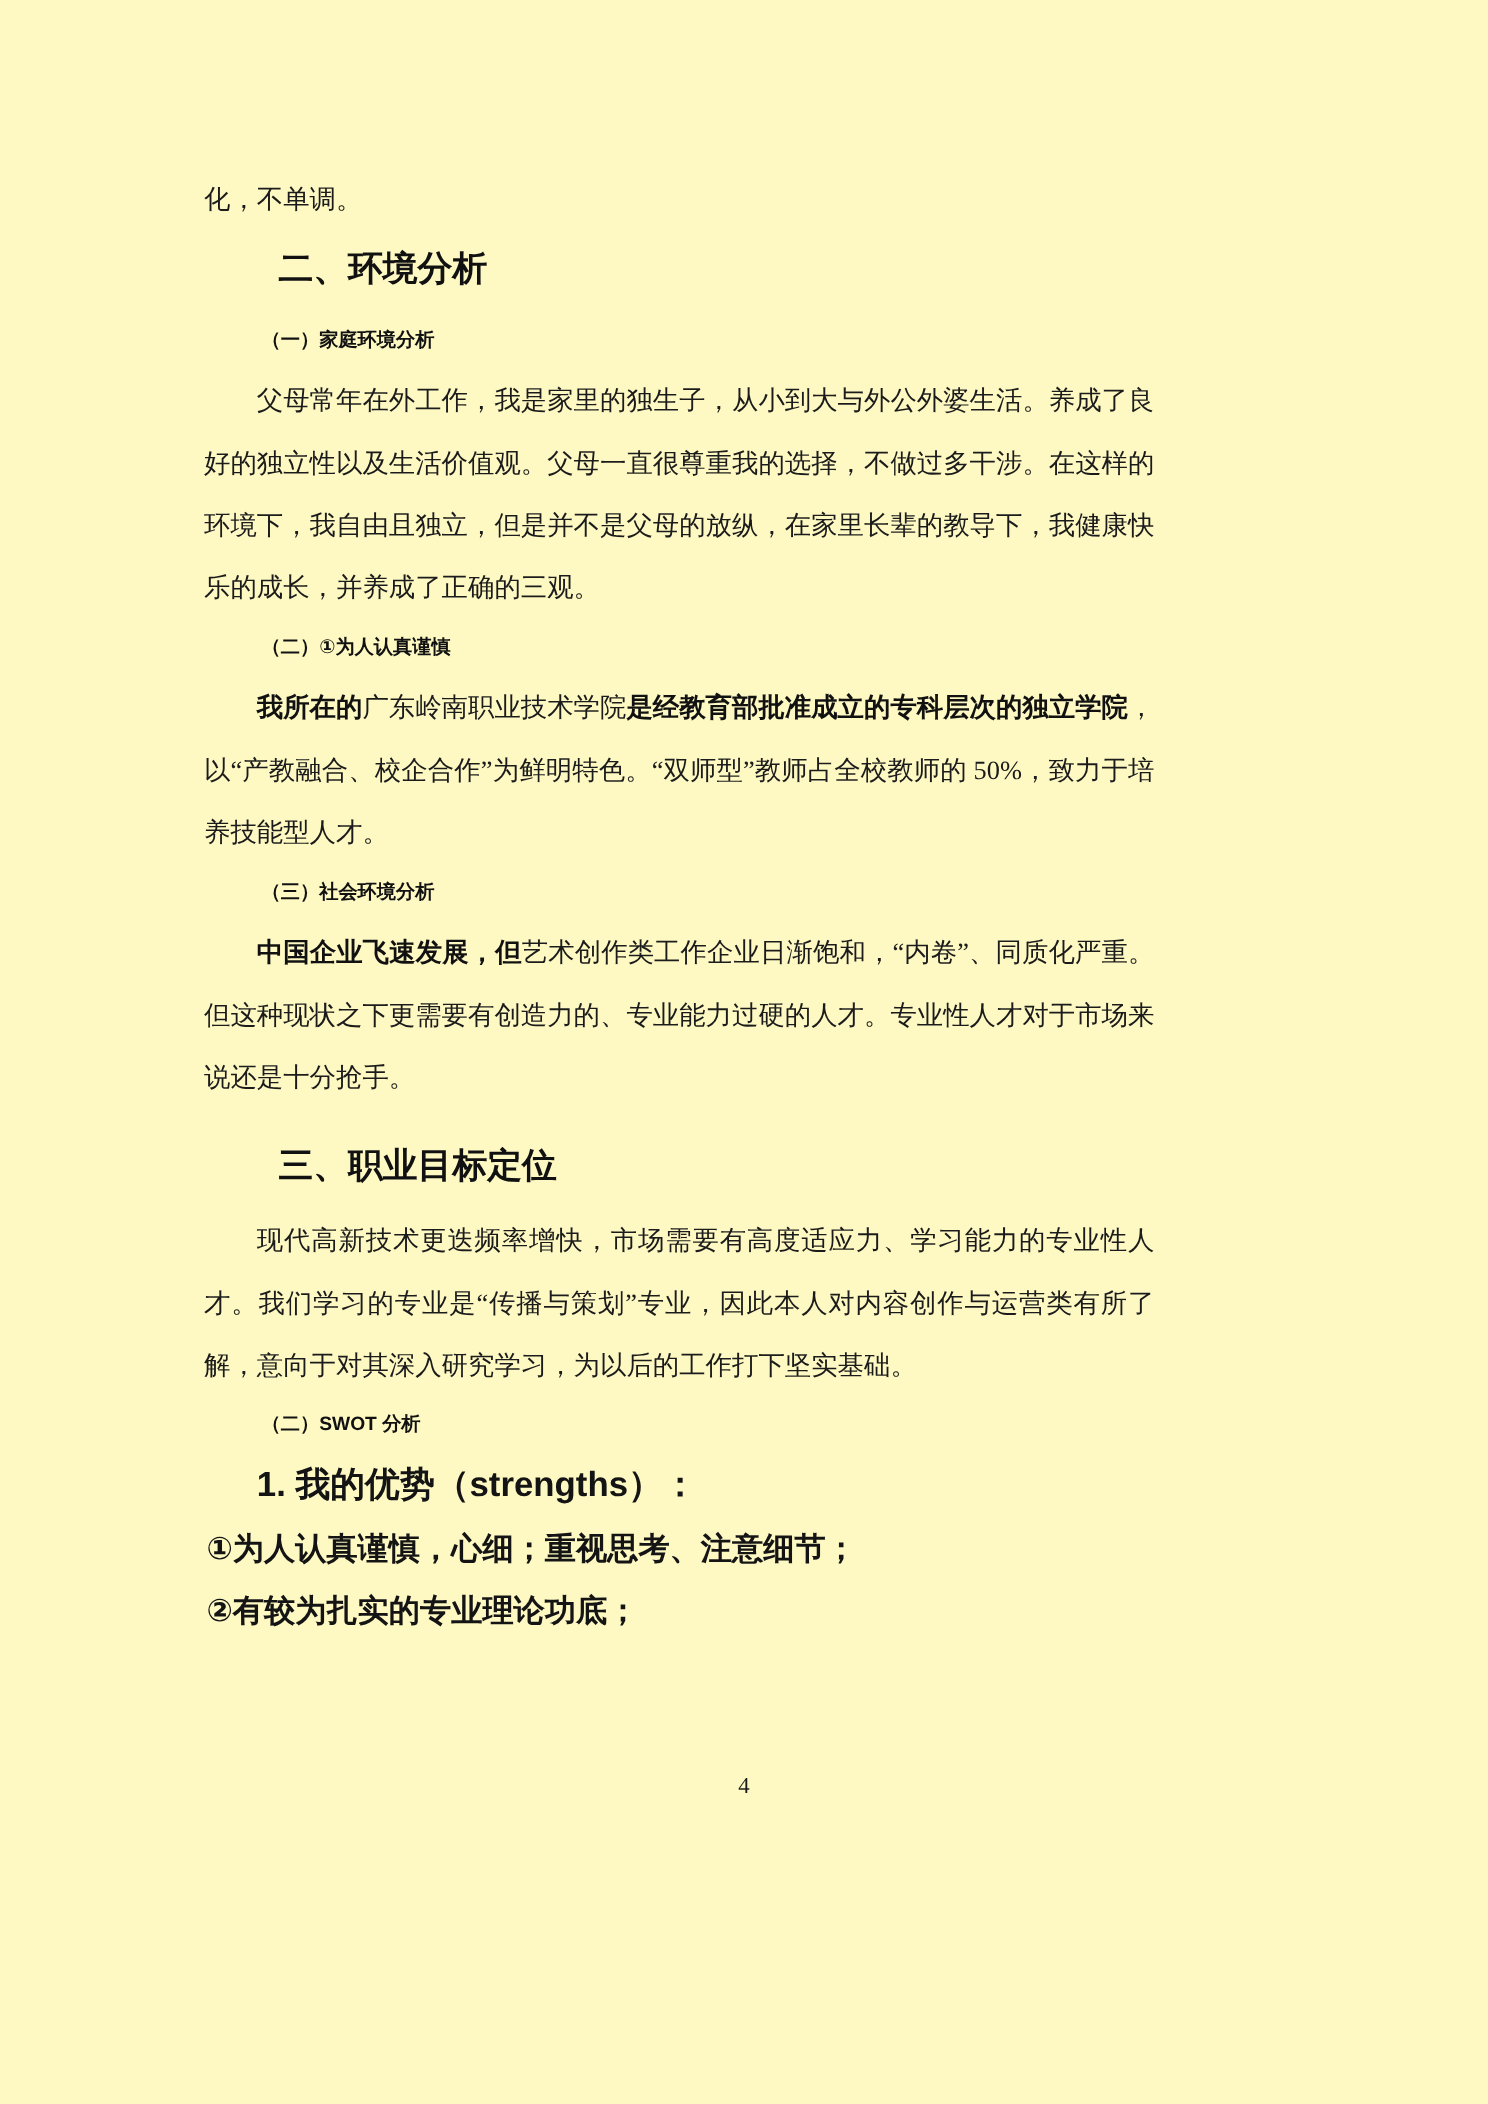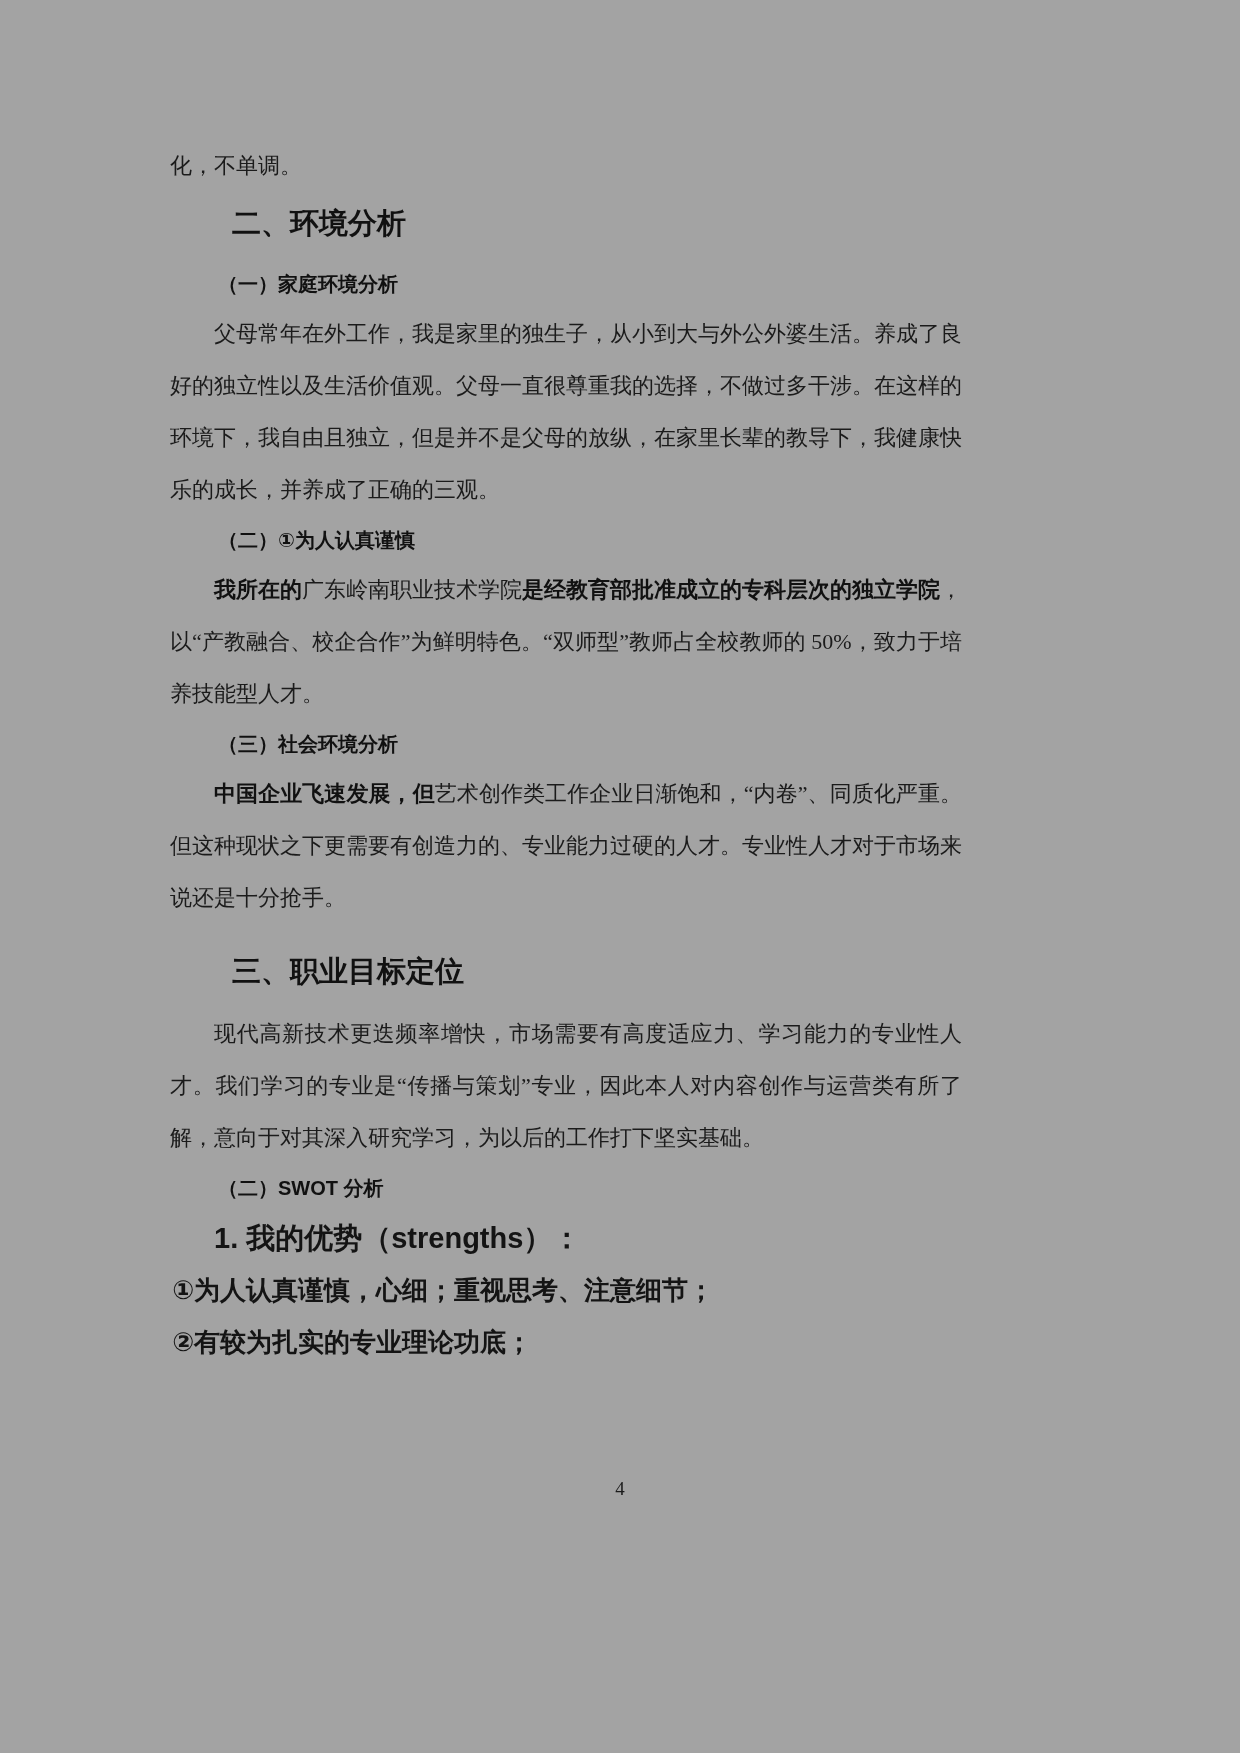--- a/index.html
+++ b/index.html
@@ -1,20 +1,20 @@
 <!DOCTYPE html>
 <html><head>
 <meta charset="utf-8">
 <style>
   html, body { margin: 0; padding: 0; background: #ffffff; }
   .page {
     position: relative;
     width: 1240px;
     height: 1753px;
-    background: #a3a3a3;
+    background: #fef9c3;
     color: #1b1b1b;
     font-family: "Liberation Serif", "DejaVu Serif", serif;
     overflow: hidden;
   }
   .content {
     position: absolute;
     left: 170px;
     top: 140px;
     width: 792px;
   }
@@ -31,21 +31,21 @@
     font-size: 29px;
     line-height: 40px;
     margin: 14px 0;
     padding-left: 62px;
     color: #111111;
   }
   .h1.spaced { margin-top: 30px; }
   .h2 {
     font-family: "Liberation Sans", "DejaVu Sans", sans-serif;
     font-weight: 700;
-    font-size: 20px;
+    font-size: 16px;
     line-height: 48px;
     margin: 0;
     padding-left: 48px;
     color: #111111;
   }
   .item {
     font-family: Liberation Sans, sans-serif;
     font-weight: 700;
     font-size: 29px;
     line-height: 52px;

